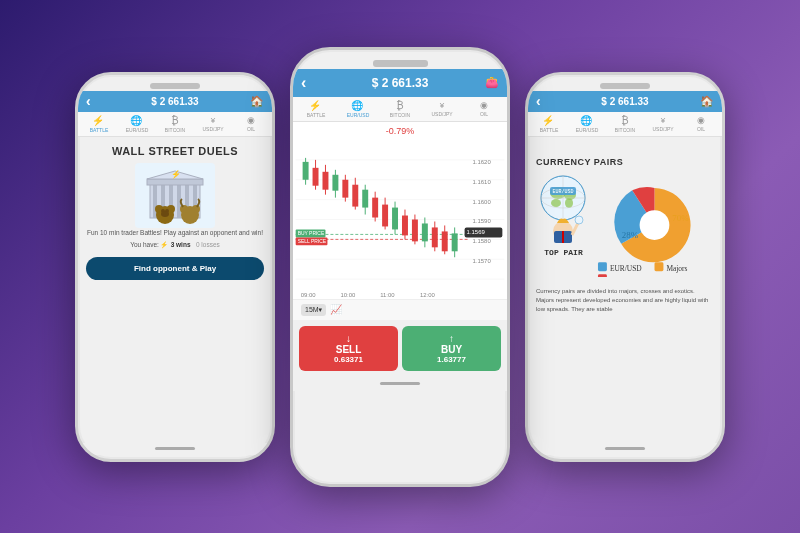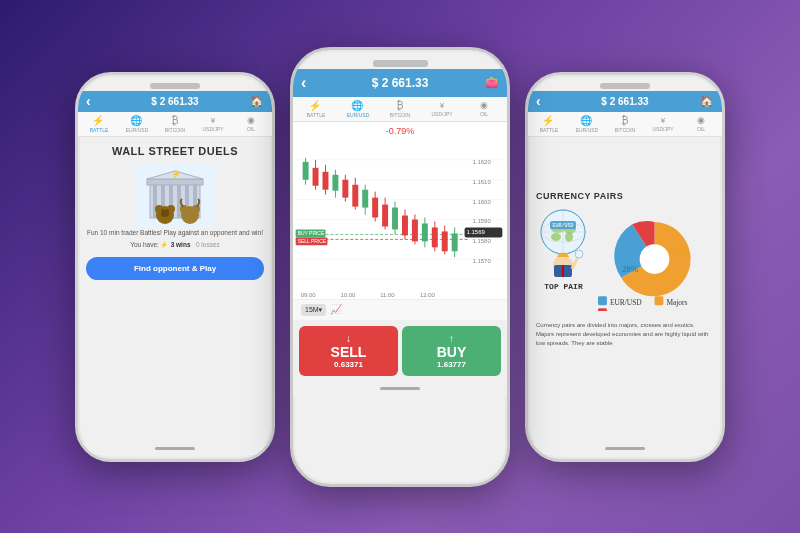--- a/index.html
+++ b/index.html
@@ -149,21 +149,21 @@
       line-height: 1.4;
     }
     .wsd-stats {
       font-size: 6.5px;
       color: #333;
       text-align: center;
       margin-bottom: 8px;
     }
     .wsd-stats span { color: #e8a020; }
     .play-button {
-      background: #3b82f6;
+      background: #0c4a6e;
       color: white;
       border: none;
       border-radius: 20px;
       padding: 7px 14px;
       font-size: 8px;
       font-weight: bold;
       cursor: pointer;
       width: 100%;
       text-align: center;
     }
@@ -222,28 +222,27 @@
       color: white;
       font-weight: bold;
       font-size: 8px;
       cursor: pointer;
       display: flex;
       flex-direction: column;
       align-items: center;
     }
     .sell-btn { background: #e04040; }
     .buy-btn { background: #4caf74; }
-    .btn-label { font-size: 14px; font-weight: 800; }
+    .btn-label { font-size: 10px; font-weight: 800; }
     .btn-price { font-size: 8px; }
 
     
     .right-content {
-      padding: 6px 8px;
+      padding: 20px 8px;
       flex: 1;
-      margin-top: 48px;
     }
     .currency-title {
       font-size: 9px;
       font-weight: bold;
       color: #333;
       margin-bottom: 6px;
       text-transform: uppercase;
       letter-spacing: 0.5px;
     }
     .top-pair-label {

